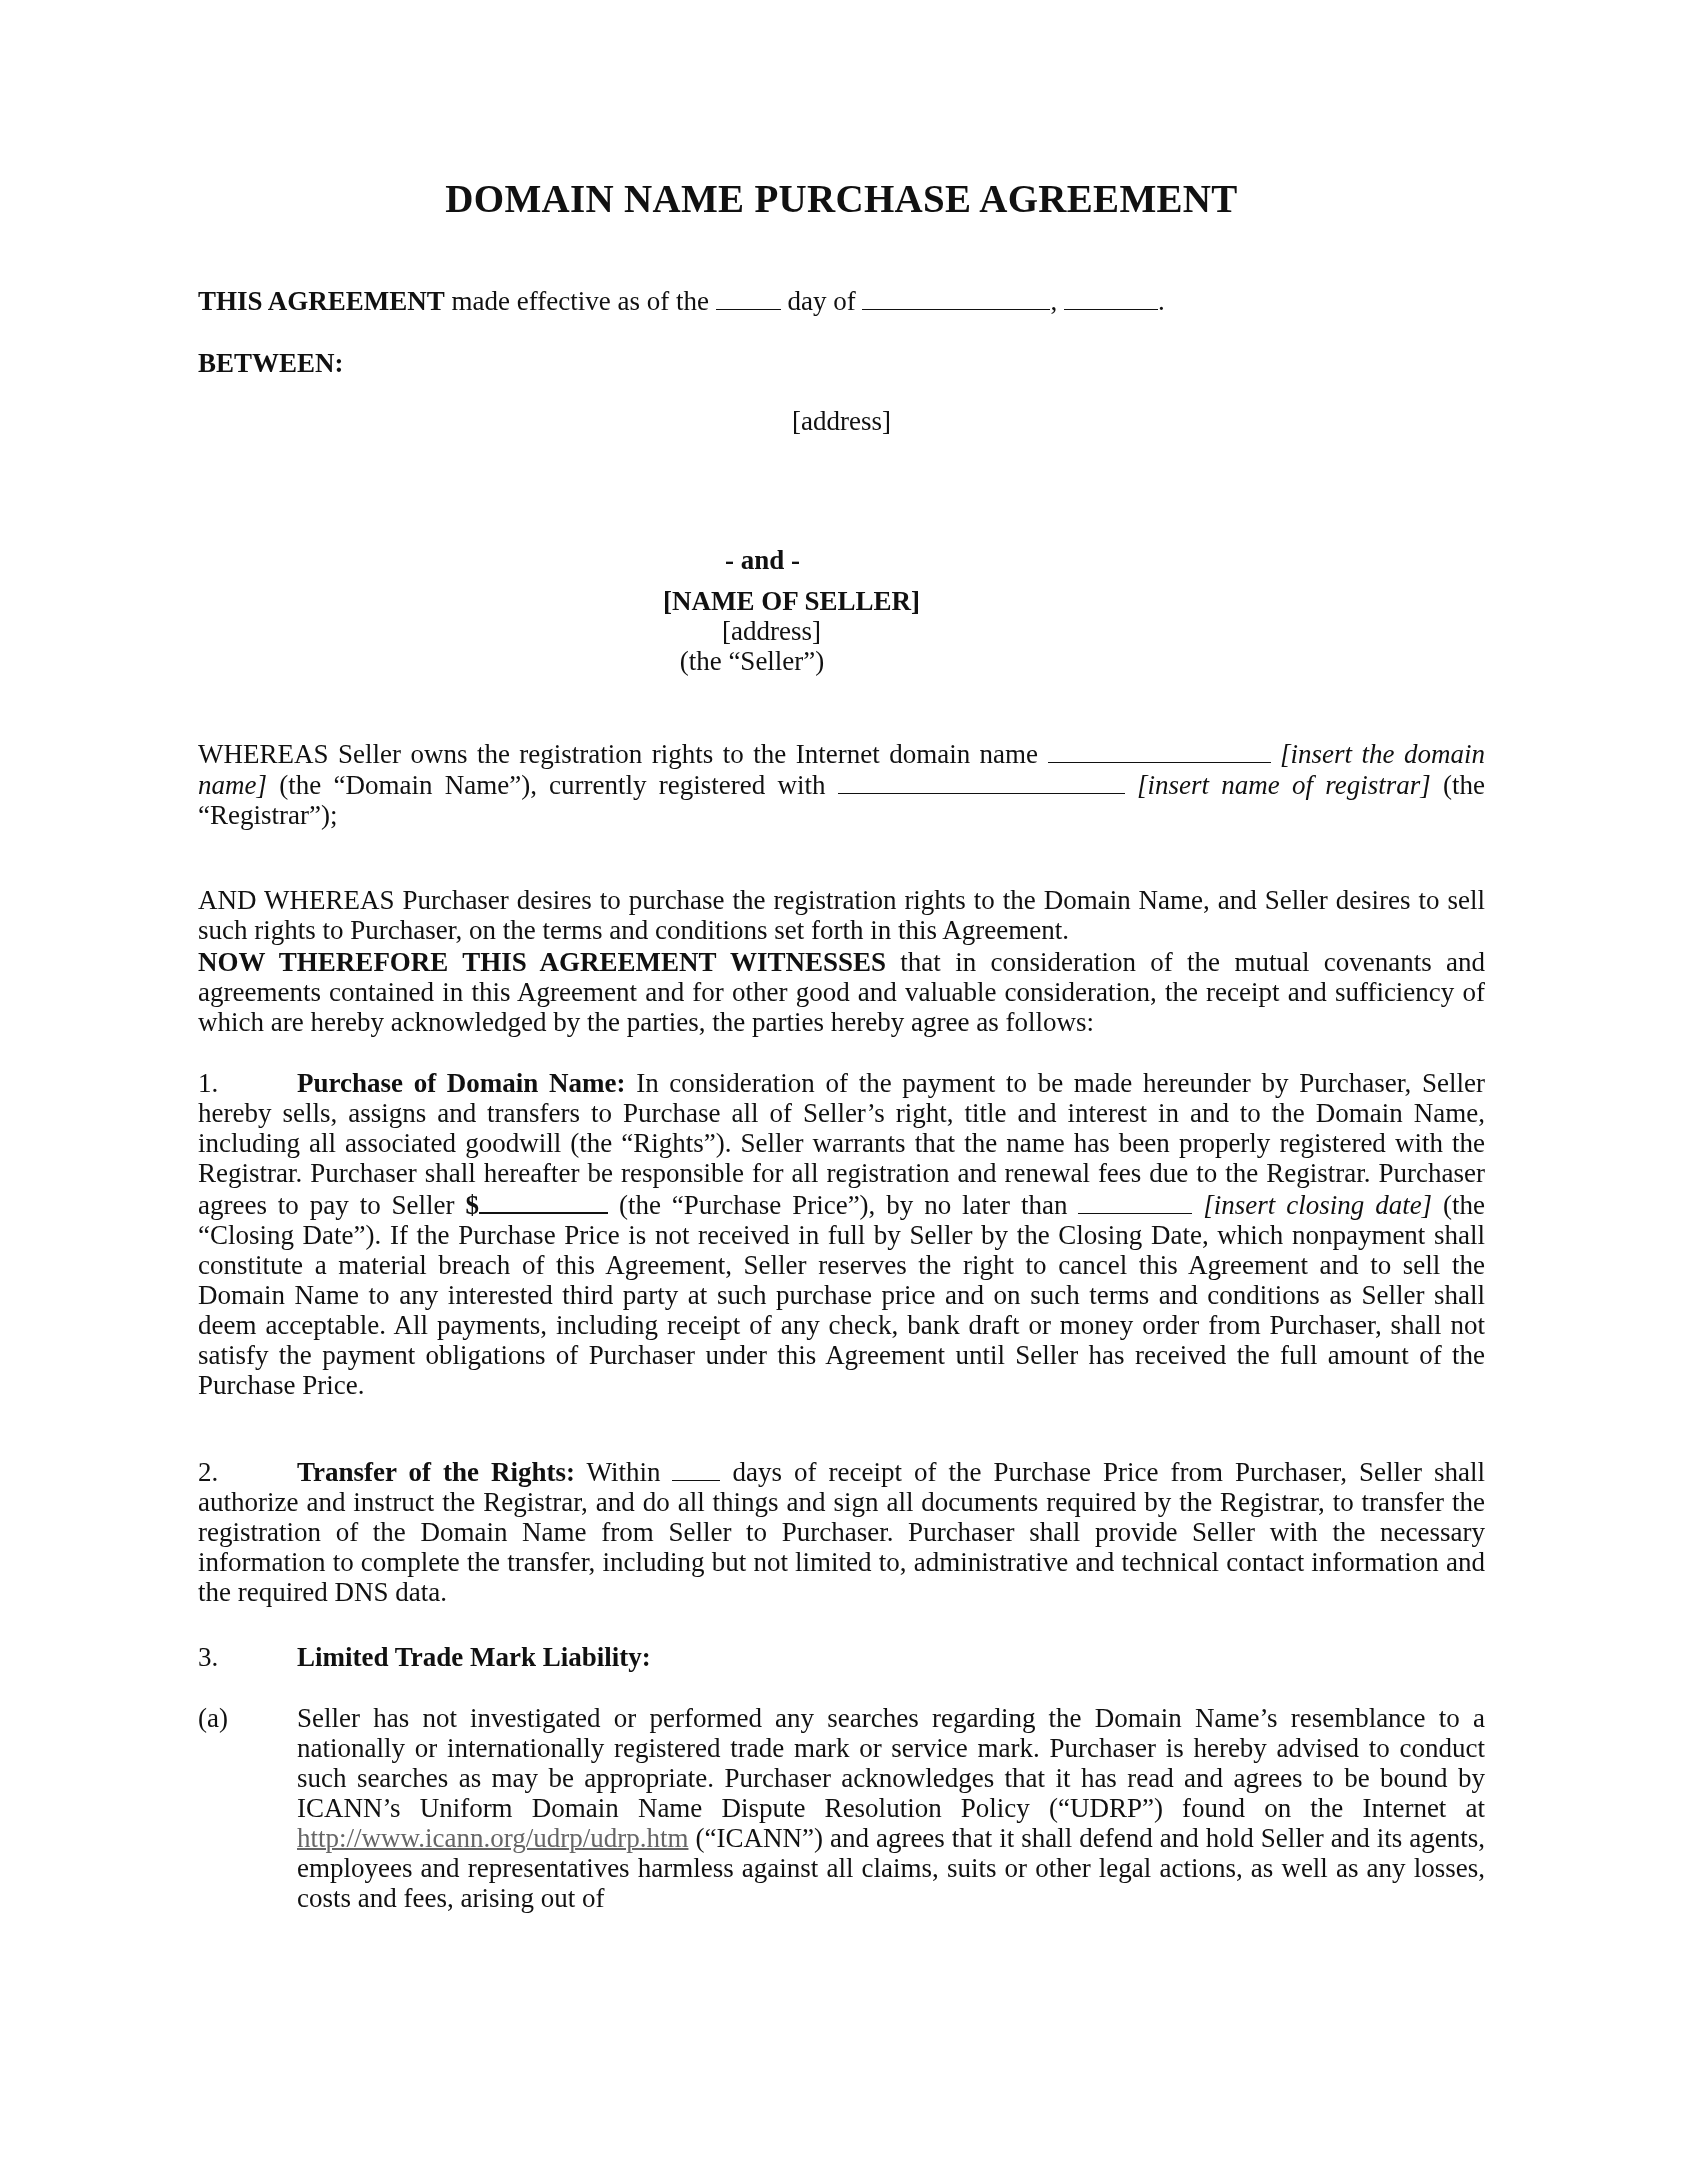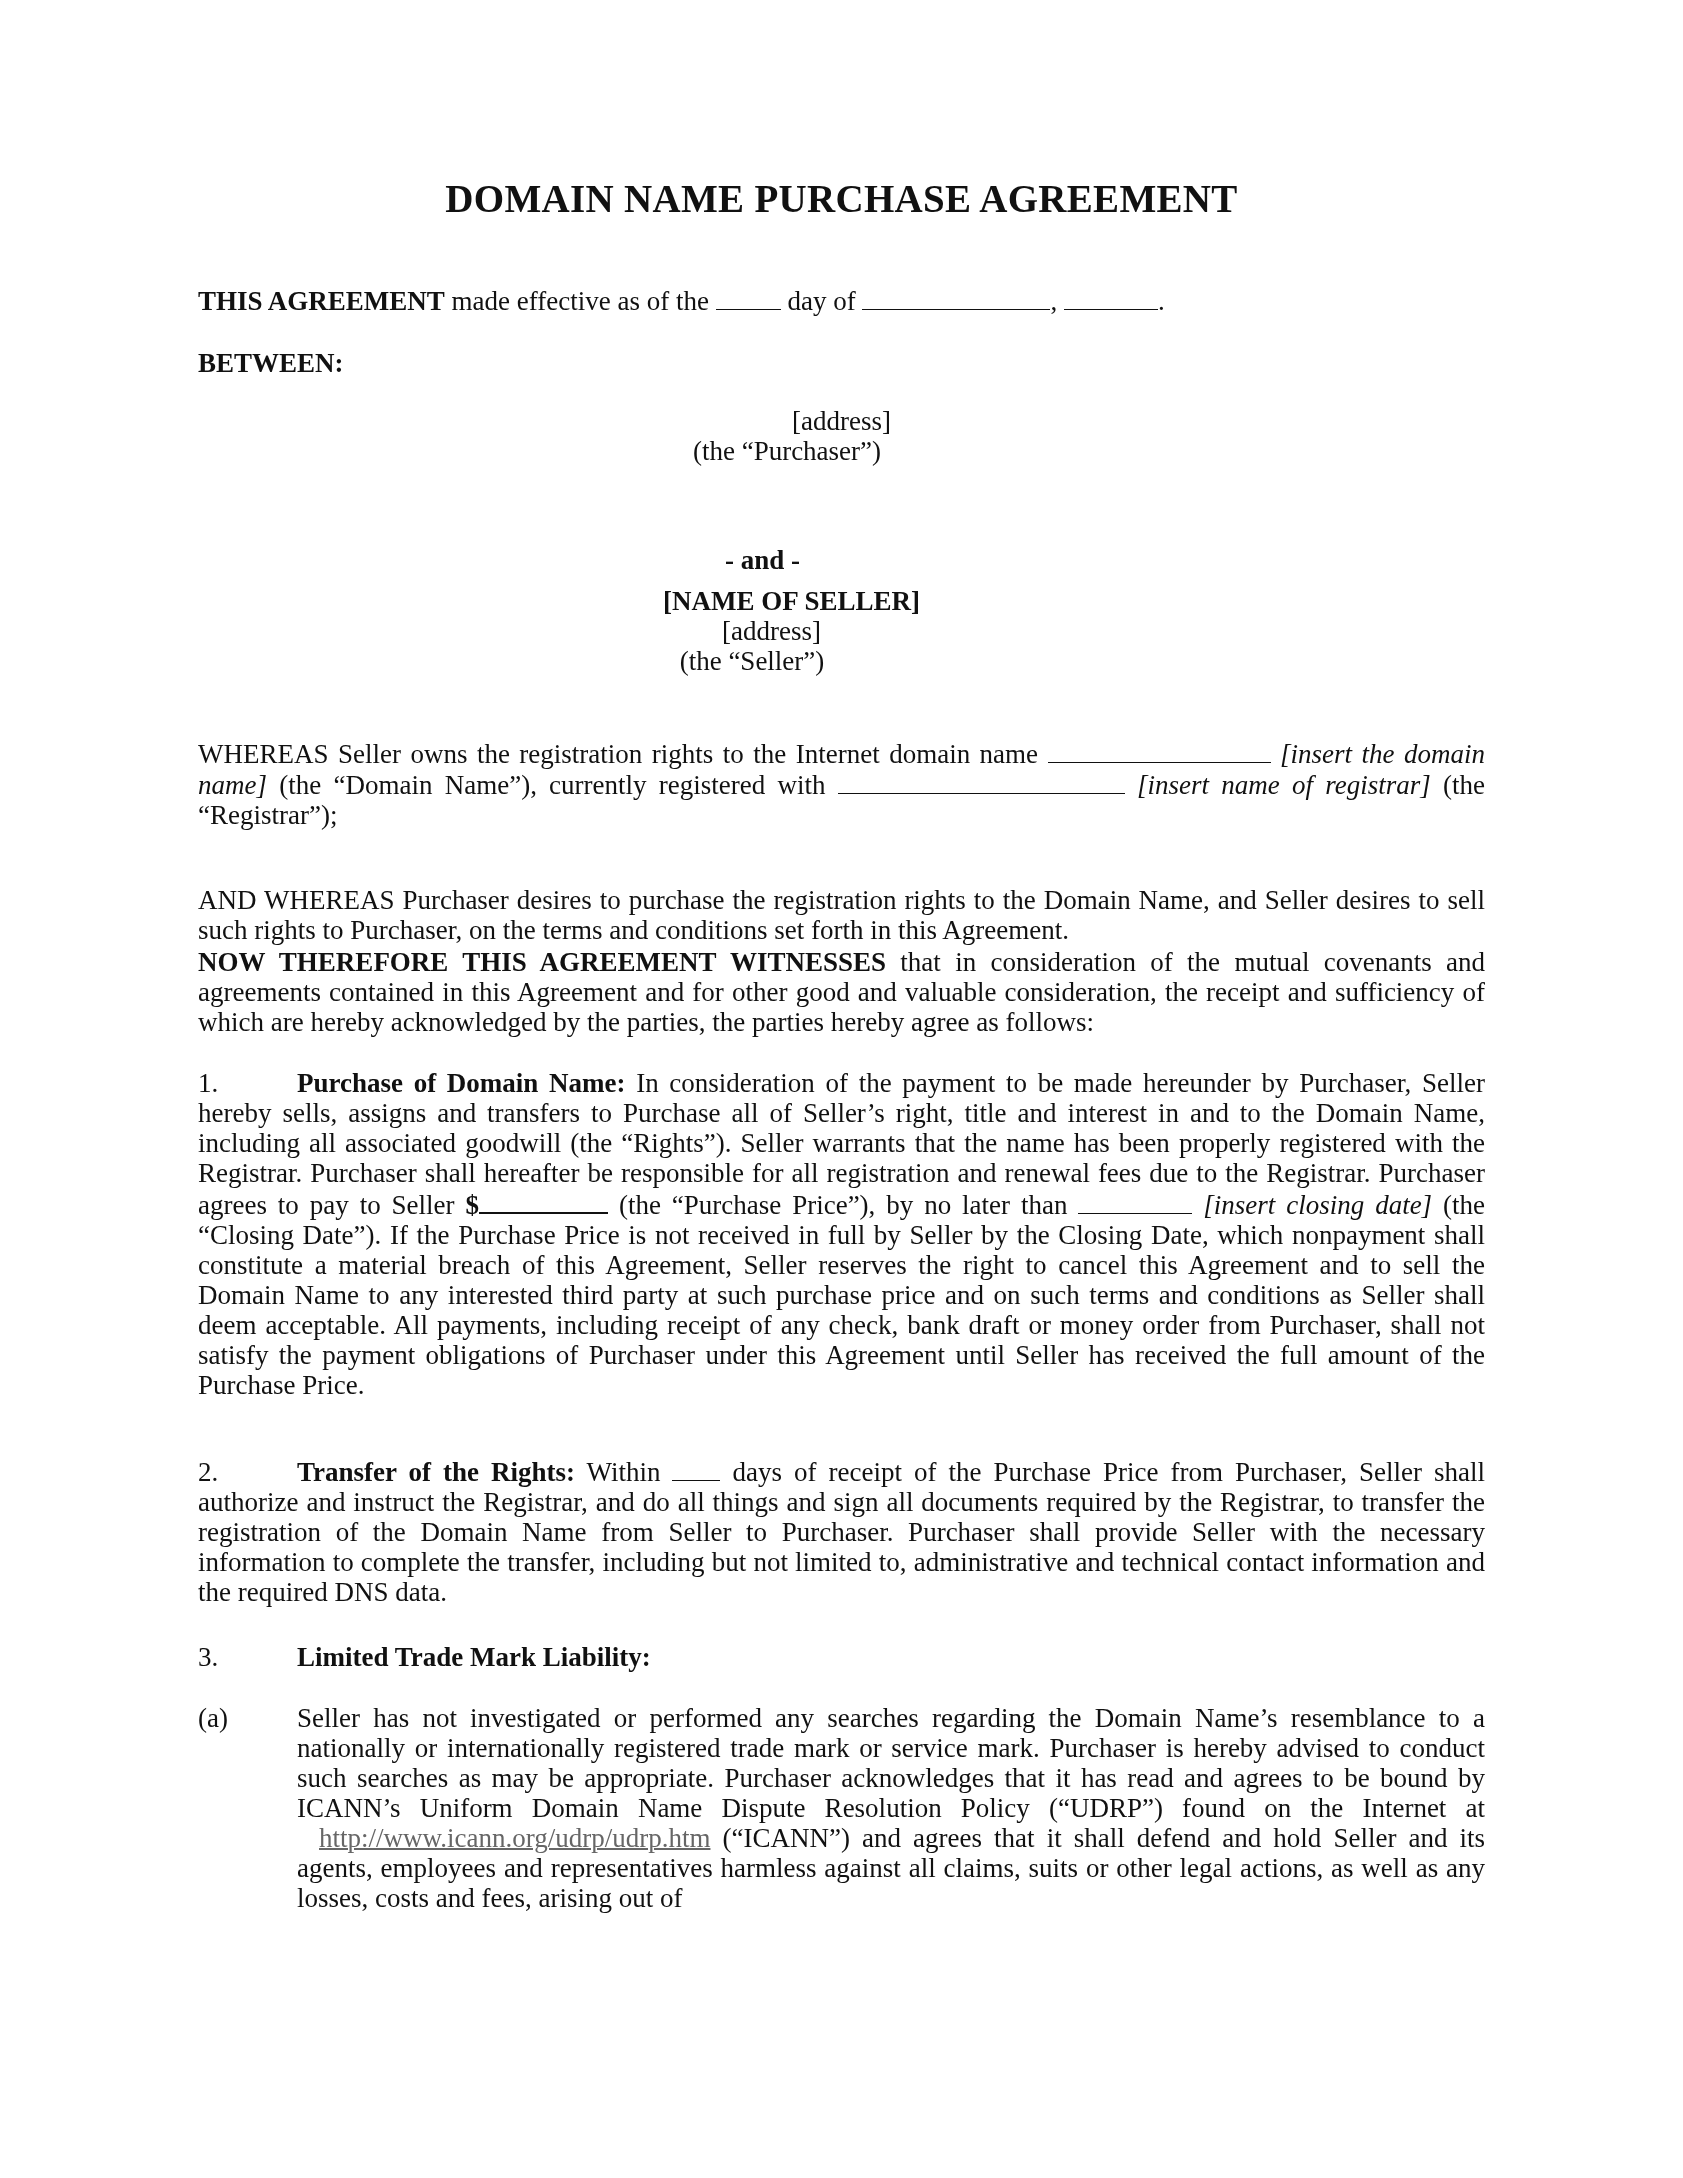--- a/index.html
+++ b/index.html
@@ -20,40 +20,39 @@
   .just { text-align: justify; }
   b, .bold { font-weight: bold; }
   i, .ital { font-style: italic; }
   .blank { display: inline-block; border-bottom: 1.5px solid #111; height: 24px; vertical-align: baseline; }
   .party { position: absolute; width: 1287px; left: 0; text-align: center; }
   .party .name { font-weight: bold; }
   .num { display: inline-block; width: 99px; }
   .sub { position: absolute; left: 0; width: 1287px; }
   .sub .label { position: absolute; left: 0; top: 0; }
   .sub .body { margin-left: 99px; text-align: justify; }
-  a.link { color: #666666; text-decoration: underline; text-decoration-thickness: 2px; margin-left: 22px; }
+  a.link { color: #666666; text-decoration: underline; text-decoration-thickness: 2px; }
 </style>
 </head>
 <body>
 
 <div class="page">
 
   <div class="title">DOMAIN NAME PURCHASE AGREEMENT</div>
 
   <div class="block" style="top:285px;">
     <b>THIS AGREEMENT</b><span> made effective as of the </span><span class="blank" style="width:65px;"></span><span> day of </span><span class="blank" style="width:188px;"></span><span>, </span><span class="blank" style="width:94px;"></span><span>.</span>
   </div>
 
   <div class="block" style="top:348px;">
     <b>BETWEEN:</b>
   </div>
 
   <div class="party" style="top:406px;">
     <div>[address]</div>
-    <div style="margin-left:-109px;">(the “Purchaser”)</div>
   </div>
 
   <div class="party" style="top:545px; margin-left:-79px;">
     <b>- and -</b>
   </div>
 
   <div class="party" style="top:586px; margin-left:-50px;">
     <div class="name">[NAME OF SELLER]</div>
     <div style="margin-left:-40px;">[address]</div>
     <div style="margin-left:-79px;">(the “Seller”)</div>

